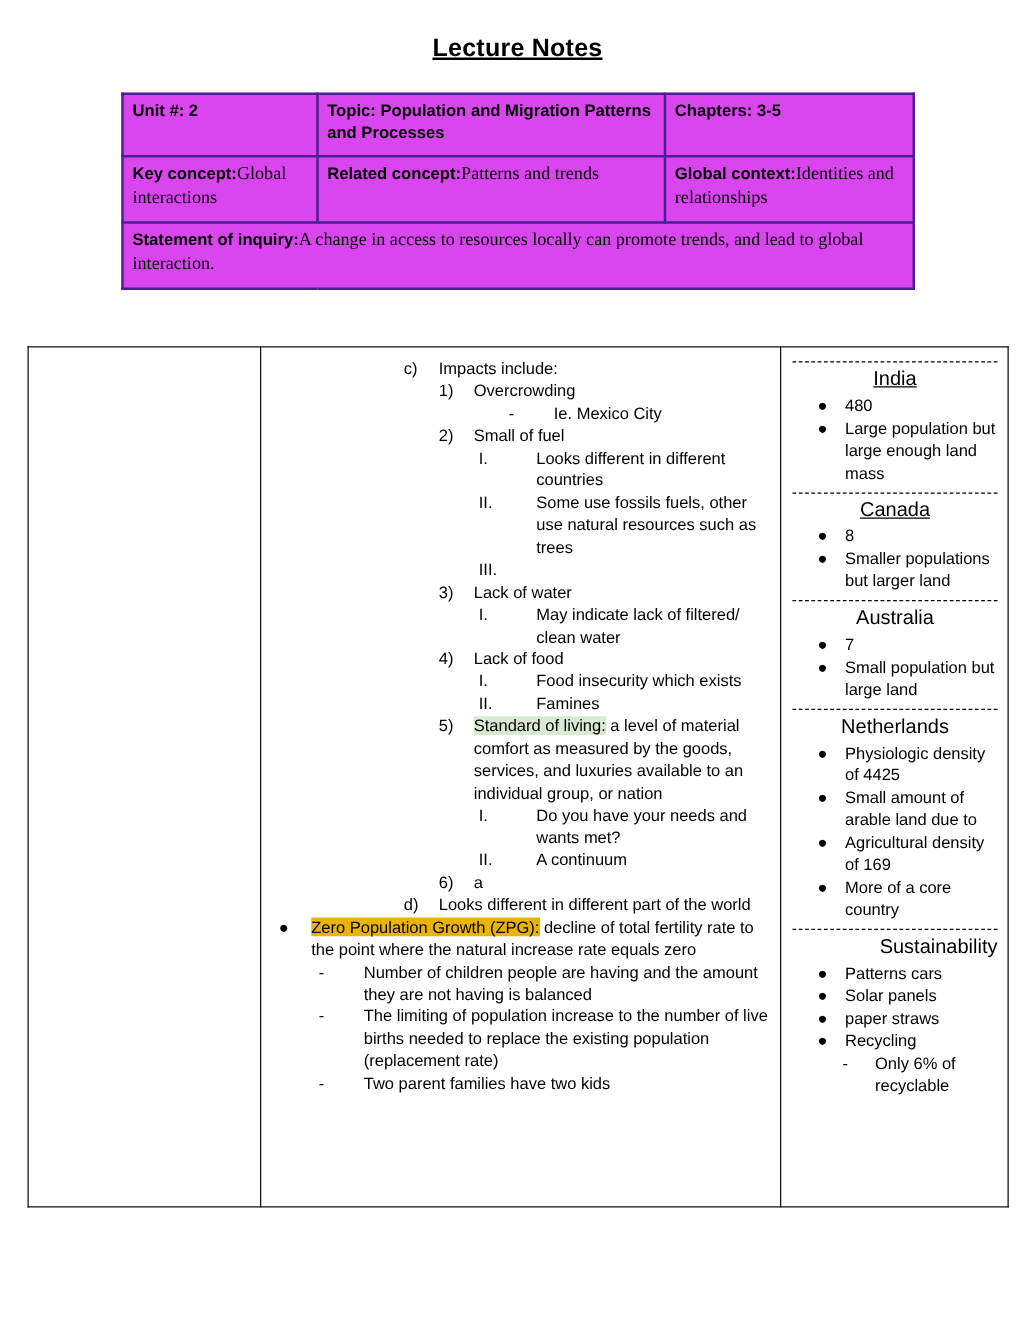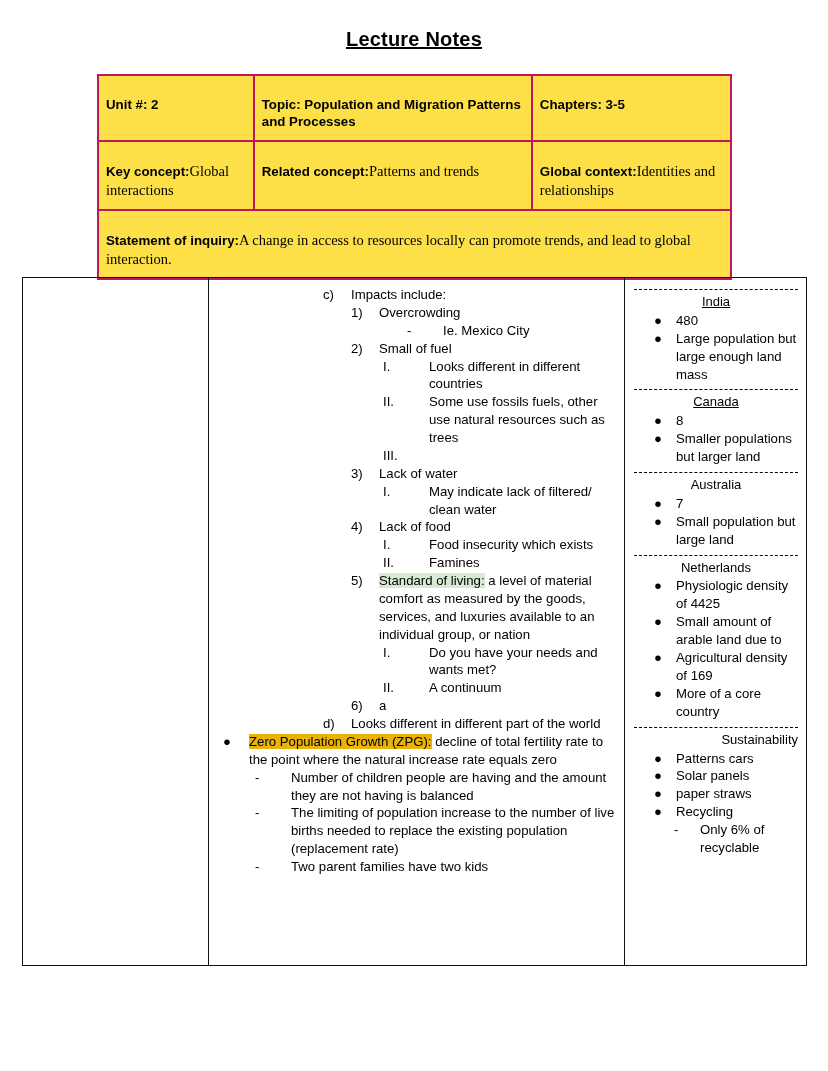--- a/index.html
+++ b/index.html
@@ -28,23 +28,23 @@
 
   
   .header-table {
     position: absolute;
     left: 97px; top: 74px;
     width: 635px;
     border-collapse: collapse;
     table-layout: fixed;
   }
   .header-table td {
-    background: #fde047;
-    border: 2px solid #be185d;
-    padding: 20px 7px 10px 7px;
+    background: #d946ef;
+    border: 2px solid #4c1d95;
+    padding: 4px 7px 10px 7px;
     vertical-align: top;
     font-size: 13.3px;
     line-height: 1.28;
   }
   .header-table .lbl {
     font-family: "Liberation Sans", sans-serif;
     font-weight: bold;
   }
   .header-table .val {
     font-family: "Liberation Serif", serif;
@@ -109,21 +109,21 @@
 
   
   .sep {
     border: 0;
     border-top: 1.6px dashed #000;
     margin: 6px 0 3px 0;
     width: 100%;
   }
   .sep.first { margin-top: 2px; }
   .country {
-    font-size: 13px;
+    font-size: 16px;
     line-height: 1.36;
     text-align: center;
     margin-bottom: 1px;
   }
   .country.u { text-decoration: underline; }
   .country.left { text-align: right; }
   .rlist { list-style: none; margin: 0; padding: 0; }
   .rln {
     display: flex;
     font-size: 13.2px;

